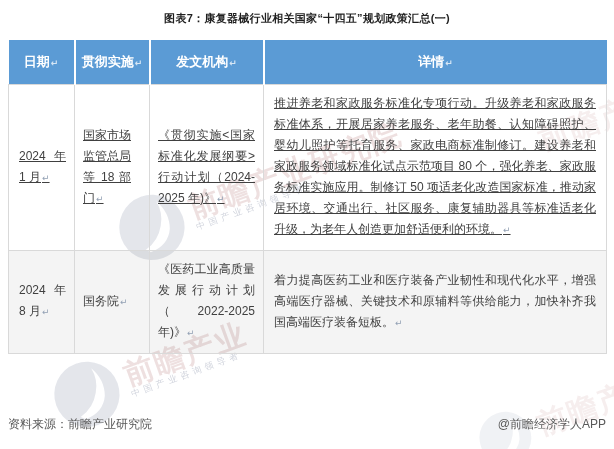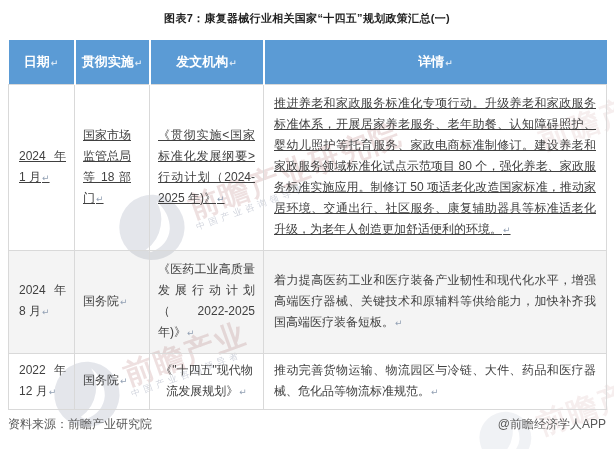--- a/index.html
+++ b/index.html
@@ -128,29 +128,20 @@
           </tr>
           <tr class="r2 alt">
             <td class="c-date">
               <div class="l1">2024 年</div>
               <div class="l2"><span>8 月</span><span class="mark">↵</span></div>
             </td>
             <td class="c-agency"><span>国务院</span><span class="mark">↵</span></td>
             <td class="c-policy"><span>《医药工业高质量发展行动计划（2022-2025 年)》</span><span class="mark">↵</span></td>
             <td class="c-detail"><span>着力提高医药工业和医疗装备产业韧性和现代化水平，增强高端医疗器械、关键技术和原辅料等供给能力，加快补齐我国高端医疗装备短板。</span><span class="mark">↵</span></td>
           </tr>
-          <tr class="r3">
-            <td class="c-date">
-              <div class="l1">2022 年</div>
-              <div class="l2"><span>12 月</span><span class="mark">↵</span></div>
-            </td>
-            <td class="c-agency"><span>国务院</span><span class="mark">↵</span></td>
-            <td class="c-policy center"><span>《"十四五"现代物流发展规划》</span><span class="mark">↵</span></td>
-            <td class="c-detail"><span>推动完善货物运输、物流园区与冷链、大件、药品和医疗器械、危化品等物流标准规范。</span><span class="mark">↵</span></td>
-          </tr>
         </tbody>
       </table>
     </div>
 
     <div class="footer">
       <span>资料来源：前瞻产业研究院</span>
       <span>@前瞻经济学人APP</span>
     </div>
   </div>
 

